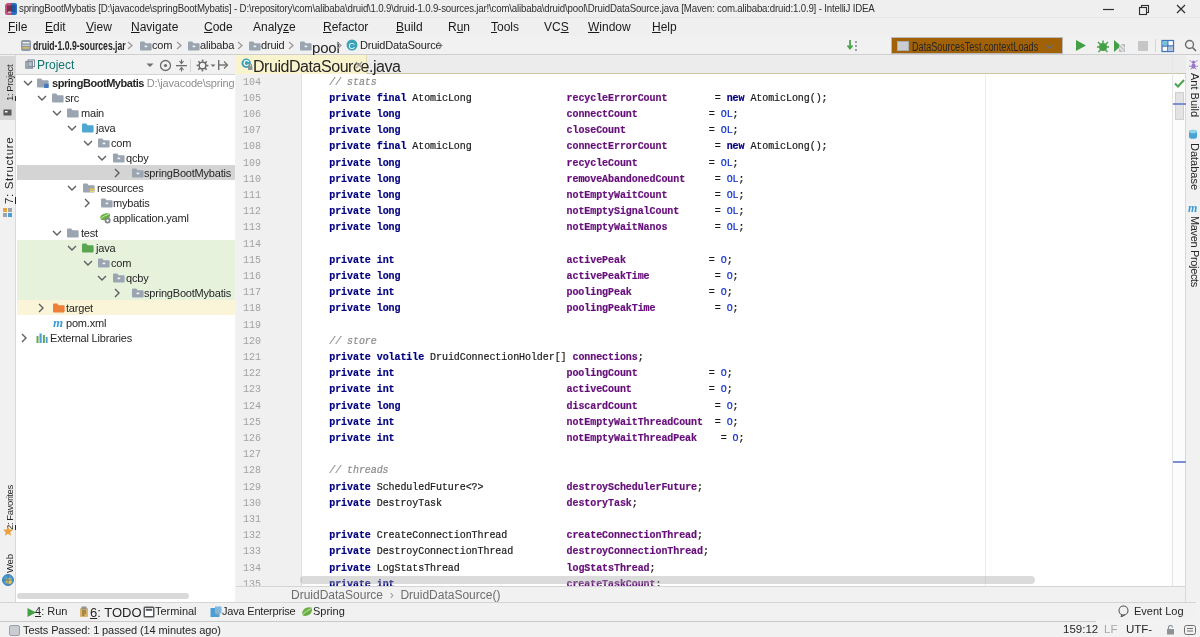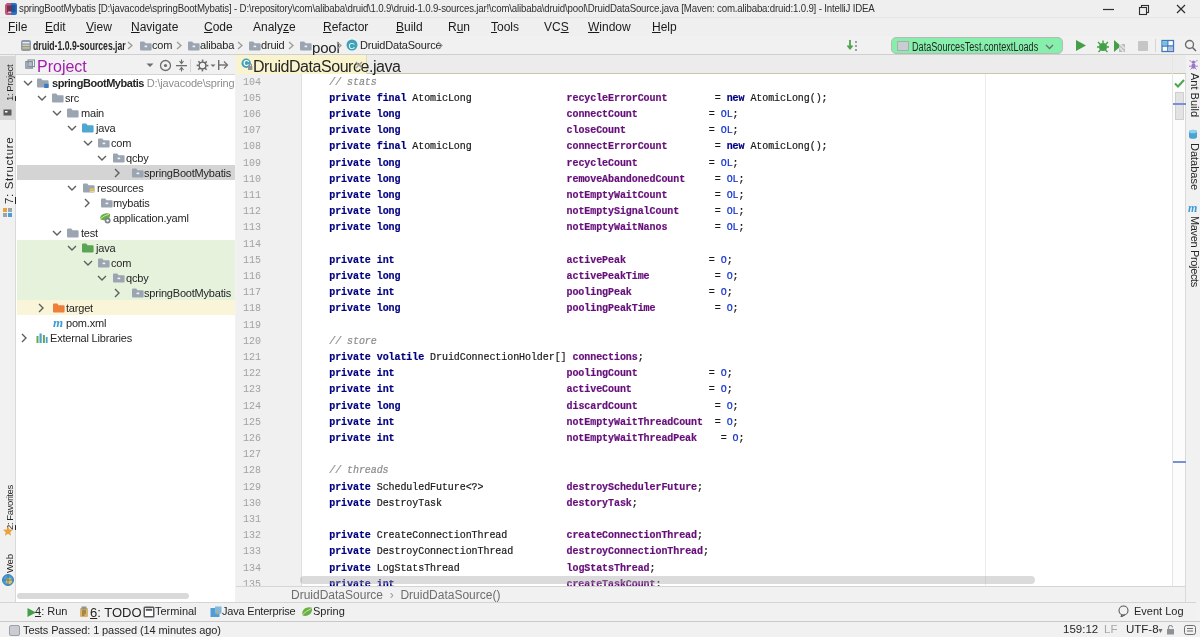--- a/index.html
+++ b/index.html
@@ -101,21 +101,21 @@
 <div style="position:absolute;left:360px;top:3px;font-size:11px;letter-spacing:-0.2px;color:#262626;white-space:nowrap">DruidDataSource</div>
 <svg width="6" height="9" viewBox="0 0 6 9" style="position:absolute;left:437px;top:5px">
       <path d="M1 1 L5 4.5 L1 8" stroke="#9a9a9a" stroke-width="1.3" fill="none"></path>
     </svg>
 <svg width="14" height="14" viewBox="0 0 14 14" style="position:absolute;left:846px;top:3px">
       <path d="M4 1 V9 M1.5 6.5 L4 9.5 L6.5 6.5" stroke="#4ca54f" stroke-width="1.8" fill="none"></path>
       <rect x="9" y="2" width="2" height="2" fill="#9aa0a6"></rect>
       <rect x="9" y="6" width="2" height="2" fill="#9aa0a6"></rect>
       <rect x="9" y="10" width="2" height="2" fill="#9aa0a6"></rect>
     </svg>
-<div style="position:absolute;left:891px;top:1px;width:172px;height:17px;background:#86efac;border:1px solid #b8b8b8;border-radius:5px">
+<div style="position:absolute;left:891px;top:1px;width:172px;height:17px;background:#a16207;border:1px solid #b8b8b8;border-radius:0">
   <div style="position:absolute;left:5px;top:3px;width:12px;height:10px;background:#c9cdd1;border:1px solid #a8adb2"></div>
   <div style="position:absolute;left:20px;top:2px;font-size:12px;color:#262626;white-space:nowrap;transform:scaleX(0.76);transform-origin:0 0">DataSourcesTest.contextLoads</div>
   <svg width="9" height="6" style="position:absolute;left:153px;top:6px">
         <path d="M1 1 L4.5 4.5 L8 1" stroke="#6e6e6e" stroke-width="1.3" fill="none"></path>
       </svg>
 </div>
 <svg width="13" height="13" viewBox="0 0 13 13" style="position:absolute;left:1074px;top:3px">
       <path d="M2 1 L12 6.5 L2 12 Z" fill="#43a047"></path>
     </svg>
 <svg width="14" height="14" viewBox="0 0 14 14" style="position:absolute;left:1096px;top:3px">
@@ -189,21 +189,21 @@
   <div style="position:absolute;left:1px;top:161px;height:80px;width:15px;writing-mode:vertical-rl;font-size:11px;color:#262626;white-space:nowrap;line-height:15px;overflow:visible;letter-spacing:-0.35px;">Maven Projects</div>
 </div>
 
 <div class="abs" style="left:16px;top:55px;width:219px;height:547px;background:#fff;border-right:1px solid #c9c9c9">
   <div style="position:absolute;left:0;top:0;width:219px;height:20px;background:#f2f1f1;border-bottom:1px solid #d5d5d5"></div>
   <svg width="10" height="12" style="position:absolute;left:9px;top:4px">
       <rect x="0.8" y="2.6" width="6.6" height="6.6" fill="#b9bfc6"></rect>
       <rect x="3" y="1" width="6.6" height="6.6" fill="none" stroke="#7e8c9a" stroke-width="1.1"></rect>
       <rect x="0.8" y="2.6" width="6.6" height="6.6" fill="none" stroke="#7e8c9a" stroke-width="1.1"></rect>
     </svg>
-  <div style="position:absolute;left:21px;top:3px;font-size:16px;color:#a21caf">Project</div>
+  <div style="position:absolute;left:21px;top:3px;font-size:12px;color:#0f766e">Project</div>
   <svg width="8" height="5" viewBox="0 0 8 5" style="position:absolute;left:130px;top:8px">
       <path d="M0.5 0.5 L4 4 L7.5 0.5" fill="#6e6e6e"></path>
     </svg>
 <svg width="13" height="13" viewBox="0 0 13 13" style="position:absolute;left:143px;top:4px">
       <circle cx="6.5" cy="6.5" r="5" fill="none" stroke="#6e6e6e" stroke-width="1.3"></circle>
       <circle cx="6.5" cy="6.5" r="1.6" fill="#6e6e6e"></circle>
     </svg>
 <svg width="13" height="13" viewBox="0 0 13 13" style="position:absolute;left:159px;top:4px">
       <path d="M6.5 0.5 L6.5 4 M4.5 2 L6.5 4.5 L8.5 2" stroke="#6e6e6e" stroke-width="1.1" fill="none"></path>
       <rect x="1" y="6" width="11" height="1.3" fill="#6e6e6e"></rect>
@@ -505,21 +505,21 @@
       <path d="M1 9 Q5 5 10.5 2.5" stroke="#d8ecc8" stroke-width="0.9" fill="none"></path>
     </svg>
 <div style="position:absolute;left:313px;top:2px;font-size:11px;color:#262626">Spring</div>
 <svg width="13" height="12" viewBox="0 0 13 12" style="position:absolute;left:1118px;top:2px">
       <circle cx="5.5" cy="5.5" r="4.5" fill="none" stroke="#55595d" stroke-width="1.1"></circle>
       <path d="M4 9.5 L3 12 L7 9.8" fill="none" stroke="#55595d" stroke-width="1.1"></path>
     </svg>
 <div style="position:absolute;left:1134px;top:2px;font-size:11px;color:#262626">Event Log</div>
 </div>
 
-<div class="abs" style="left:0;top:621px;width:1200px;height:16px;background:#f2f1f1;border-top:1px solid #c9c9c9">
+<div class="abs" style="left:0;top:621px;width:1096px;height:16px;background:#f2f1f1;border-top:1px solid #c9c9c9">
   <svg width="11" height="11" style="position:absolute;left:9px;top:3px">
       <rect x="0.5" y="0.5" width="10" height="10" rx="1.5" fill="#c9cdd1" stroke="#9aa0a6"></rect>
     </svg>
   <div style="position:absolute;left:23px;top:1.5px;font-size:11px;letter-spacing:-0.1px;color:#262626">Tests Passed: 1 passed (14 minutes ago)</div>
   <div style="position:absolute;left:1063px;top:1px;font-size:11.5px;color:#262626">159:12</div>
   <div style="position:absolute;left:1104px;top:1px;font-size:11.5px;color:#a8a8a8">LF</div>
   <div style="position:absolute;left:1126px;top:1px;font-size:11.5px;color:#262626">UTF-8<span style="font-size:8px;color:#6e6e6e">▾</span></div>
   <svg width="9" height="10" style="position:absolute;left:1166px;top:3px">
       <rect x="1" y="4" width="7" height="5.5" fill="#8d9297"></rect>
       <path d="M2.5 4 V2.5 a2 2 0 0 1 4 0" stroke="#8d9297" stroke-width="1.2" fill="none"></path>

